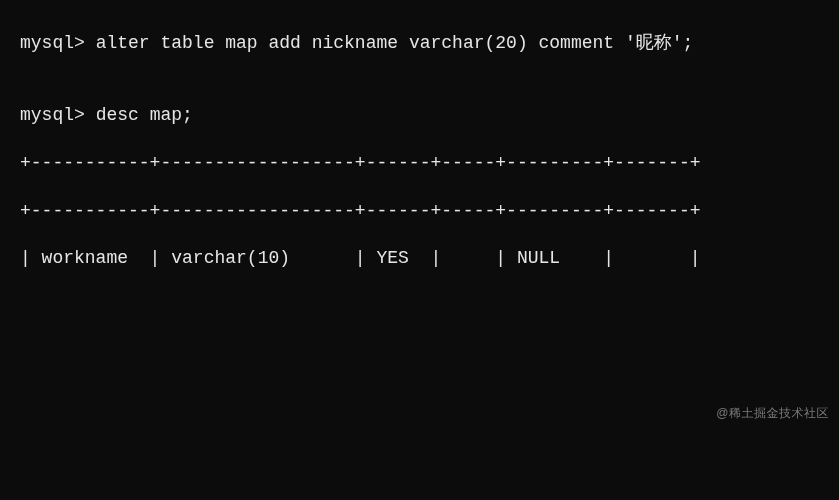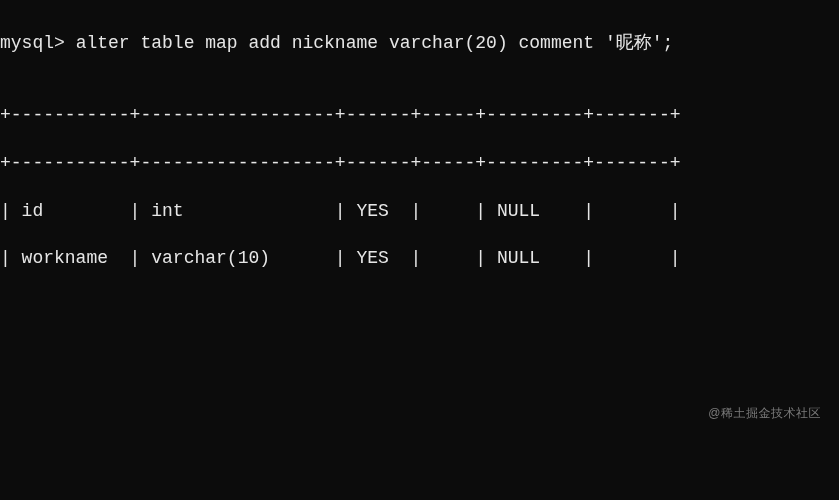--- a/index.html
+++ b/index.html
@@ -7,54 +7,54 @@
     padding: 0;
     background: #0c0c0c;
     width: 839px;
     height: 500px;
     overflow: hidden;
   }
   .terminal {
     box-sizing: border-box;
     width: 839px;
     height: 432px;
-    padding: 8px 8px 0 0;
+    padding: 8px 8px 0 20px;
     font-family: "Consolas", "Courier New", monospace;
     font-size: 18px;
     line-height: 1.33;
     color: #e6e6e6;
     white-space: pre;
     letter-spacing: 0;
     position: relative;
   }
   .prompt {
     color: #e6e6e6;
   }
   .sep-row {
     color: #e6e6e6;
   }
   .watermark {
     position: absolute;
-    right: 18px;
+    right: 10px;
     bottom: 10px;
     font-size: 12px;
     color: #7a7a7a;
     font-family: "Microsoft YaHei", "PingFang SC", sans-serif;
     letter-spacing: 0.5px;
   }
 </style>
 </head>
 <body>
 
 <div class="terminal">
 <div><span class="prompt">mysql&gt; </span><span>alter table map add nickname varchar(20) comment '昵称';</span></div>
 <div></div>
+<div><span class="prompt">mysql&gt; </span><span>desc map;</span></div>
 <div class="sep-row">+-----------+------------------+------+-----+---------+-------+</div>
 <div class="sep-row">+-----------+------------------+------+-----+---------+-------+</div>
-<div>| id        | int              | YES  |     | NULL    |       |</div>
 <div>| workname  | varchar(10)      | YES  |     | NULL    |       |</div>
 
 
 
 
 
 
 
 <div class="watermark">@稀土掘金技术社区</div>
 </div>

